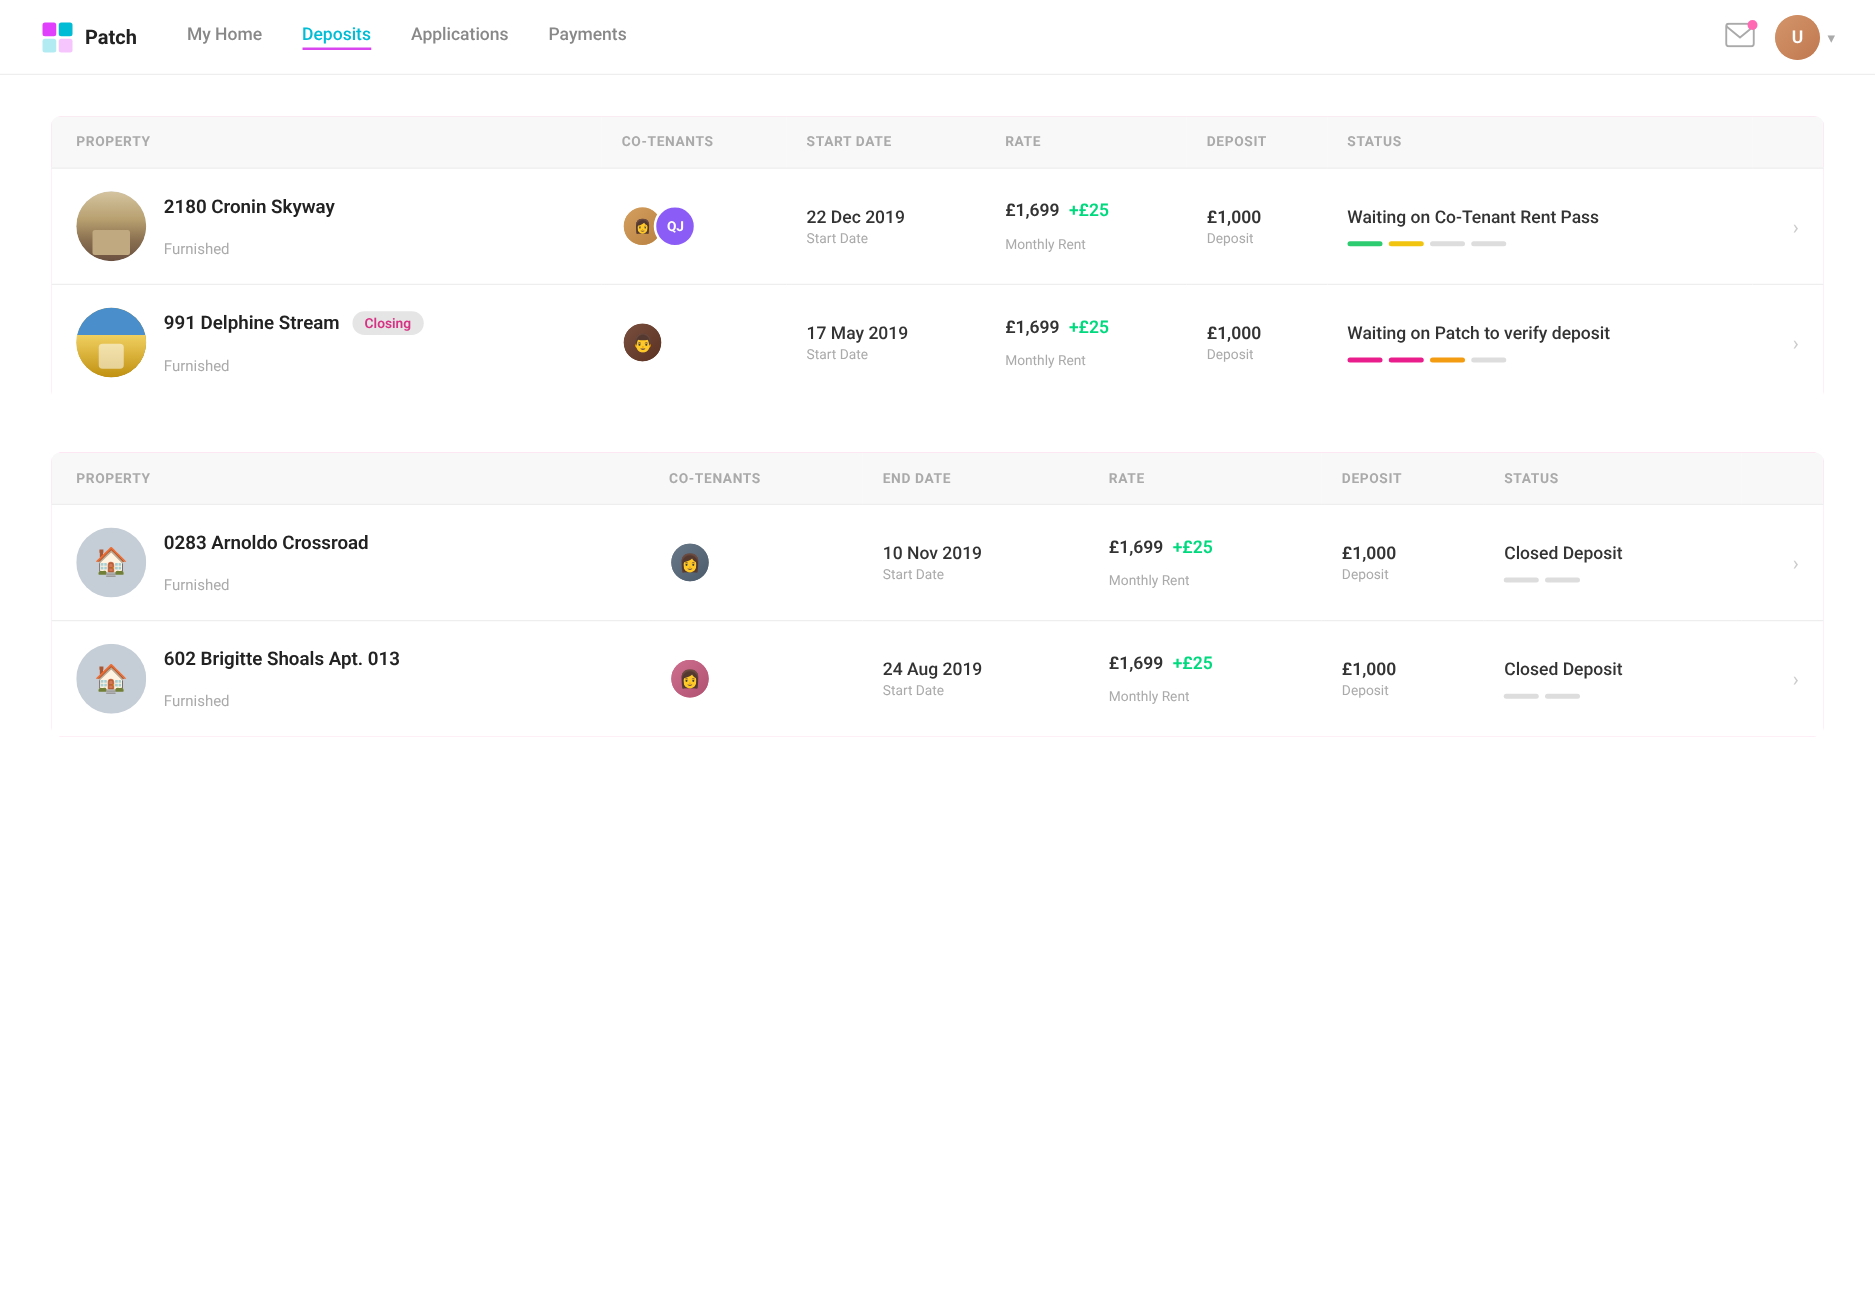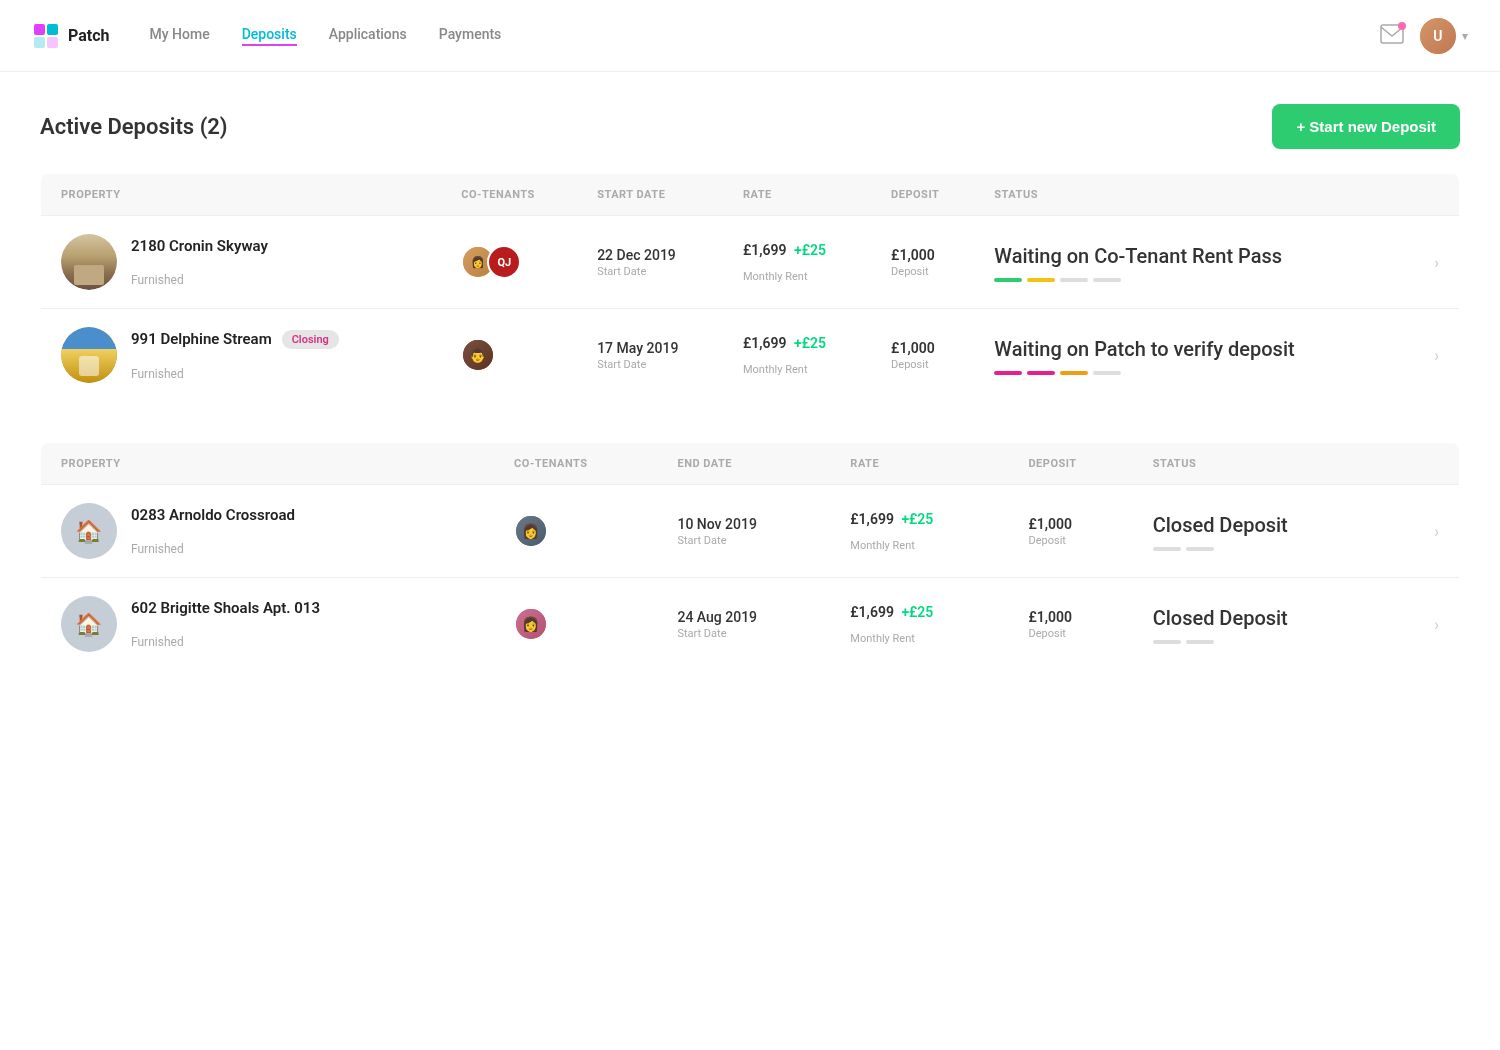--- a/index.html
+++ b/index.html
@@ -1,20 +1,20 @@
 <!DOCTYPE html>
 <html><head>
   <meta charset="utf-8">
   <style>
     * { box-sizing: border-box; margin: 0; padding: 0; }
     body { font-family: -apple-system, BlinkMacSystemFont, 'Segoe UI', Roboto, sans-serif; background: #fff; color: #333; font-size: 14px; }
 
     
     .navbar {
-      display: flex; align-items: center; padding: 0 32px; height: 72px;
+      display: flex; align-items: center; padding: 0 32px; height: 60px;
       border-bottom: 1px solid #eee; background: #fff;
     }
     .logo { display: flex; align-items: center; gap: 8px; margin-right: 40px; }
     .logo-icon { width: 28px; height: 28px; }
     .logo-text { font-weight: 700; font-size: 16px; color: #222; }
     .nav-links { display: flex; gap: 32px; }
     .nav-link { text-decoration: none; color: #888; font-size: 14px; font-weight: 500; }
     .nav-link.active { color: #00bcd4; border-bottom: 2px solid #d946ef; padding-bottom: 2px; }
     .nav-right { margin-left: auto; display: flex; align-items: center; gap: 16px; }
     .mail-icon { position: relative; cursor: pointer; }
@@ -61,21 +61,21 @@
 
     
     .date-main { font-weight: 500; color: #333; }
     .date-sub { font-size: 11px; color: #aaa; margin-top: 2px; }
 
     
     .deposit-main { font-weight: 600; color: #333; }
     .deposit-sub { font-size: 11px; color: #aaa; margin-top: 2px; }
 
     
-    .status-text { font-size: 20px; color: #333; font-weight: 500; line-height: 1.4; }
+    .status-text { font-size: 14px; color: #333; font-weight: 500; line-height: 1.4; }
 
     
     .chevron-cell { text-align: right; padding-right: 20px !important; }
     .chevron { color: #ccc; font-size: 16px; cursor: pointer; }
 
     
     .progress-dots { display: flex; gap: 5px; margin-top: 8px; }
     .dot { width: 28px; height: 4px; border-radius: 2px; }
 
     
@@ -122,24 +122,20 @@
 
         <div style="width:36px;height:36px;border-radius:50%;background:linear-gradient(135deg,#d4956a,#c07850);display:flex;align-items:center;justify-content:center;font-size:14px;color:#fff;font-weight:600;">U</div>
       </div>
       <span style="color:#aaa;font-size:12px;">▾</span>
     </div>
   </div>
 </nav>
 
 <div class="main">
 
-  <div class="section-header">
-    <h2 class="section-title">Active Deposits (2)</h2>
-    <button class="btn-new">+ Start new Deposit</button>
-  </div>
 
   <table class="deposit-table">
     <thead class="table-header">
       <tr>
         <th>PROPERTY</th>
         <th>CO-TENANTS</th>
         <th>START DATE</th>
         <th>RATE</th>
         <th>DEPOSIT</th>
         <th>STATUS</th>
@@ -165,21 +161,21 @@
               </div>
               <div class="prop-sub">Furnished</div>
             </div>
           </div>
         </td>
         <td>
           <div class="cotenants">
             <div class="cotenant-avatar" style="background:#d4a060;">
               <div style="width:34px;height:34px;border-radius:50%;background:linear-gradient(135deg,#d4a060,#b88040);overflow:hidden;display:flex;align-items:center;justify-content:center;font-size:11px;color:#fff;">👩</div>
             </div>
-            <div class="cotenant-avatar cotenant-initials" style="background:#b91c1c;font-size:11px;font-weight:700;color:#fff;z-index:1;">QJ</div>
+            <div class="cotenant-avatar cotenant-initials" style="background:#8b5cf6;font-size:11px;font-weight:700;color:#fff;z-index:1;">QJ</div>
           </div>
         </td>
         <td>
           <div class="date-main">22 Dec 2019</div>
           <div class="date-sub">Start Date</div>
         </td>
         <td>
           <div>
             <span class="rate-main">£1,699</span>
             <span class="rate-extra">+£25</span>

